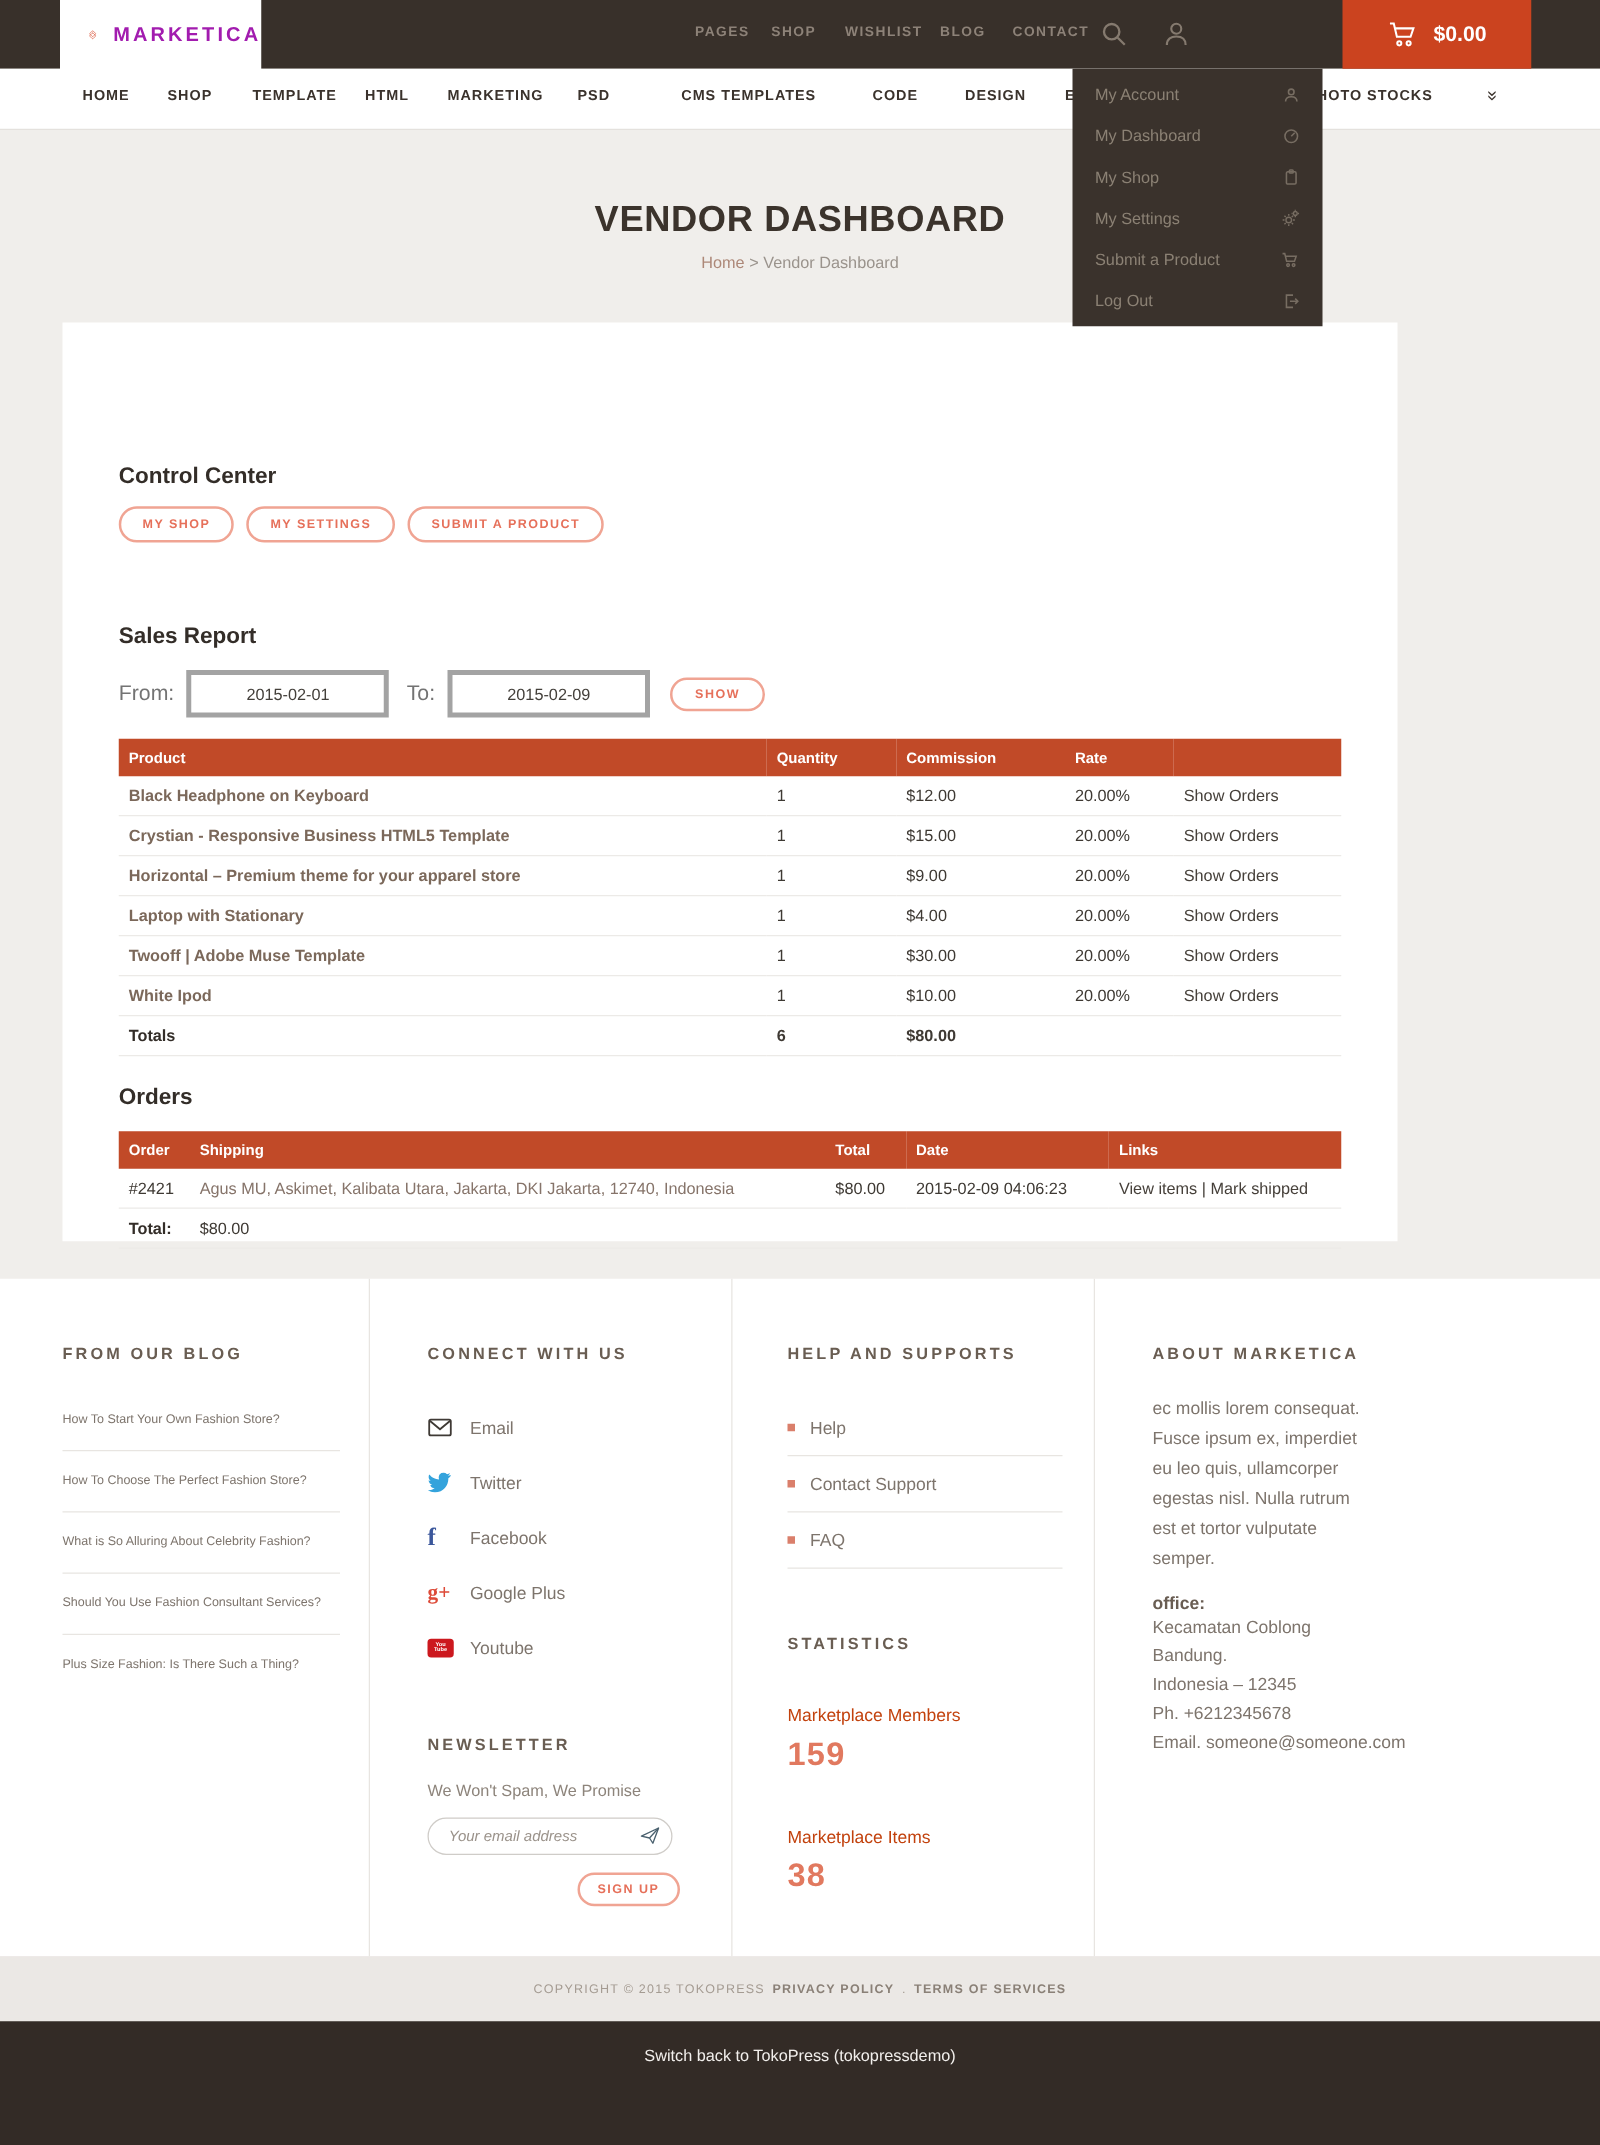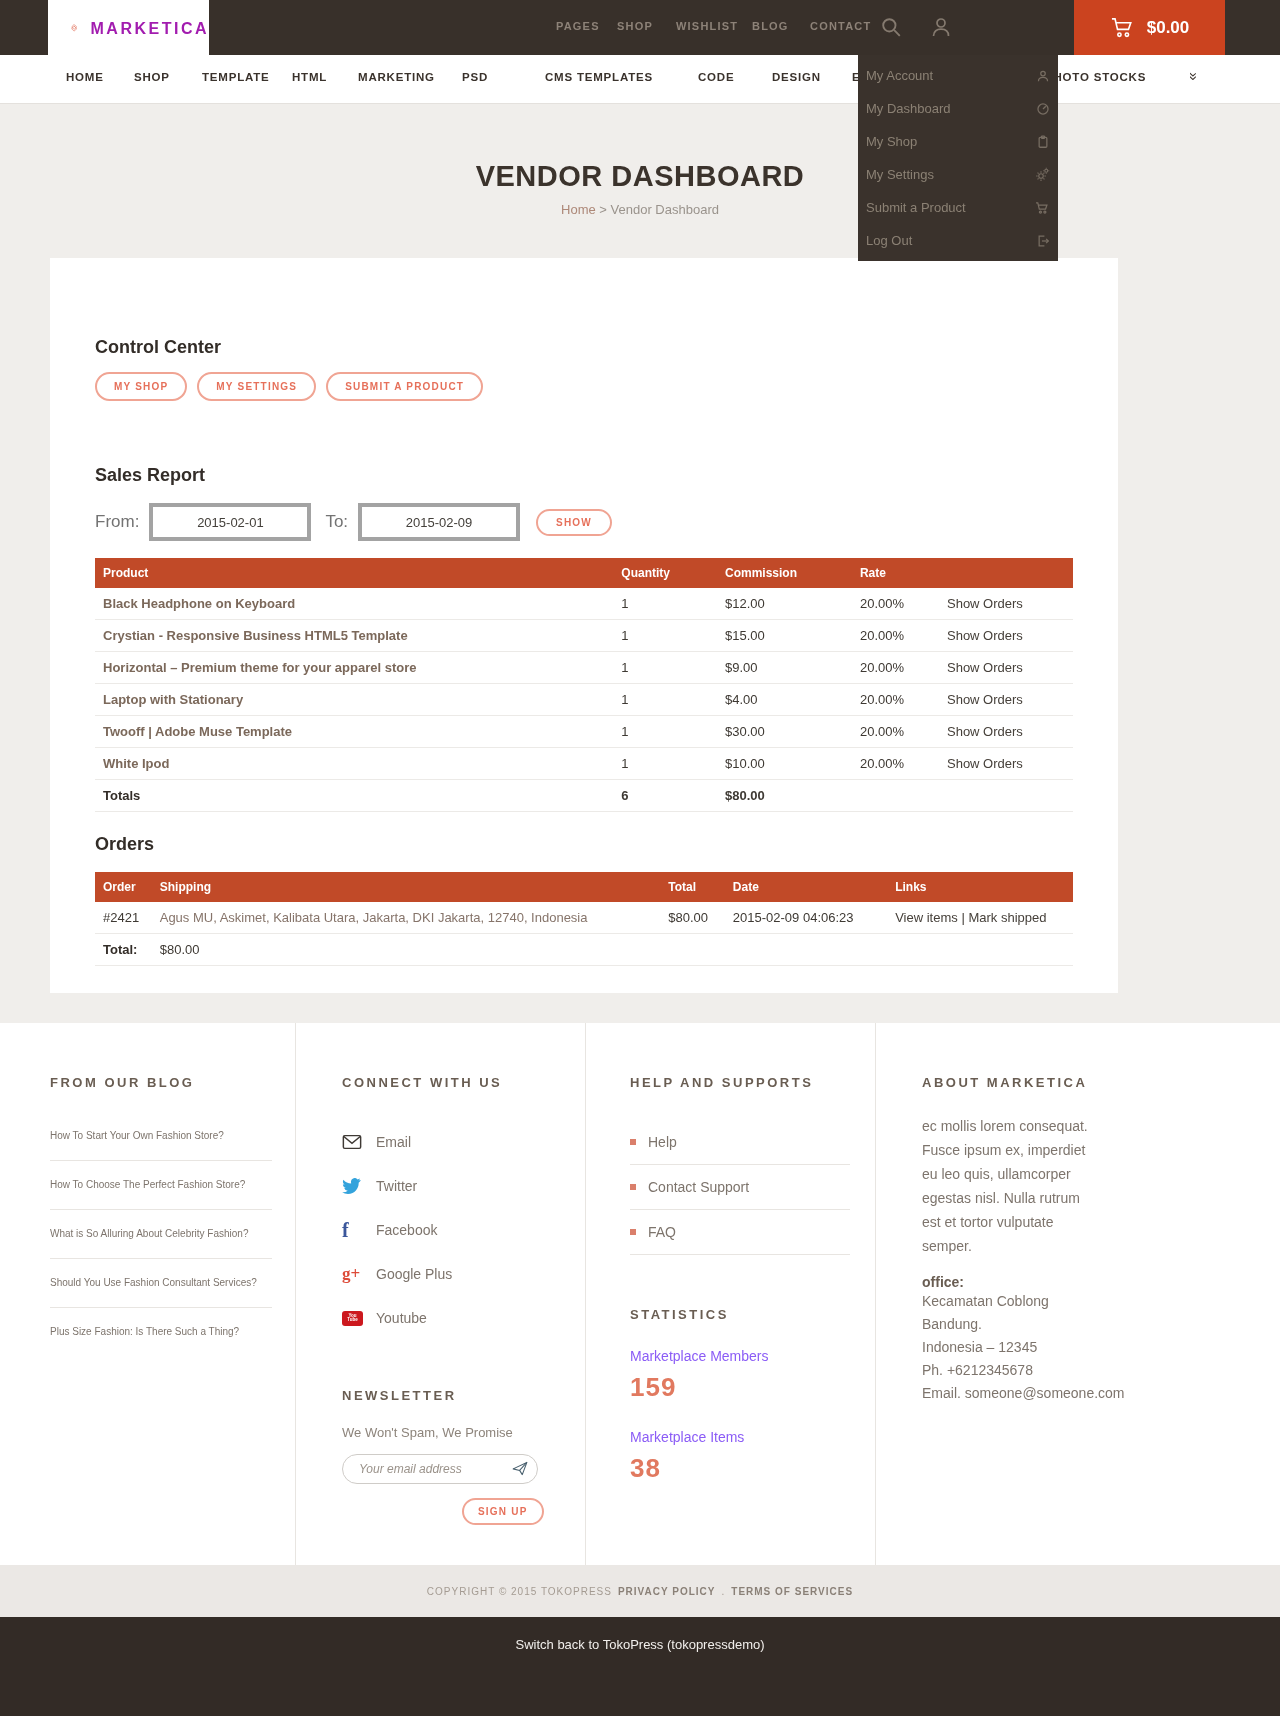--- a/index.html
+++ b/index.html
@@ -20,32 +20,32 @@
   .top-icon{position:absolute;top:16px;color:#857a6f;cursor:pointer;}
   .cart-box{position:absolute;left:1074px;top:0;width:151px;height:55px;background:#cb431f;
     display:flex;align-items:center;justify-content:center;gap:12px;cursor:pointer;z-index:45;}
   .cart-total{color:#ffffff;font-size:17px;font-weight:bold;}
   
   .mainnav{position:absolute;left:0;top:55px;width:1280px;height:48px;background:#ffffff;border-bottom:1px solid #e4e1dd;z-index:10;}
   .mn-item{position:absolute;top:16px;font-size:11.5px;font-weight:bold;letter-spacing:0.8px;color:#3a322c;cursor:pointer;white-space:nowrap;}
   .more-icon{position:absolute;left:1190px;top:13px;font-size:15px;color:#3a322c;transform:rotate(90deg);cursor:pointer;}
   
   .dropdown{position:absolute;left:858px;top:55px;width:200px;background:#3a322c;z-index:60;padding:4px 0;}
-  .dd-item{height:33px;display:flex;align-items:center;justify-content:space-between;padding:0 8px;cursor:pointer;}
+  .dd-item{height:33px;display:flex;align-items:center;justify-content:space-between;padding:0 18px;cursor:pointer;}
   .dd-label{font-size:13px;color:#8b8174;}
   .dd-icon{color:#776d62;display:flex;align-items:center;}
   
   .banner{position:absolute;left:0;top:103px;width:1280px;height:155px;background:#f0eeeb;text-align:center;}
   .page-title{margin-top:57px;font-size:29px;font-weight:bold;color:#3b332c;letter-spacing:0.5px;}
   .breadcrumb{margin-top:9px;font-size:13px;color:#9a938c;}
   .breadcrumb .bc-home{color:#ad8878;cursor:pointer;}
   
   .card{position:absolute;left:50px;top:258px;width:1068px;height:735px;background:#ffffff;box-sizing:border-box;padding:0 45px;}
   .h2{font-size:18px;font-weight:bold;color:#332d28;}
-  .cc-head{padding-top:79px;}
+  .cc-head{padding-top:112px;}
   .pill-row{margin-top:14px;display:flex;gap:10px;}
   .pill{display:inline-block;background:#fff;border:2px solid #f0a493;border-radius:15px;
     padding:7px 17px;font-size:10px;font-weight:bold;letter-spacing:1.2px;color:#e6705a;cursor:pointer;}
   .sr-head{padding-top:64px;}
   .form-row{margin-top:17px;display:flex;align-items:center;}
   .form-label{font-size:17px;color:#737373;}
   .date-input{width:150px;height:28px;border:4px solid #a3a3a3;background:#fff;margin-left:10px;
     text-align:center;font-size:13px;color:#44403b;font-family:"Liberation Sans",sans-serif;}
   .to-label{margin-left:14px;}
   .show-btn{margin-left:16px;background:#fff;border:2px solid #f0a493;border-radius:15px;
@@ -83,21 +83,21 @@
   .nl-input::placeholder{color:#9a928a;font-style:italic;}
   .nl-send{position:absolute;right:10px;top:7px;cursor:pointer;color:#49606e;}
   .nl-signup{margin-top:14px;margin-left:120px;background:#fff;border:2px solid #f0a493;border-radius:14px;
     padding:6px 14px;font-size:10px;font-weight:bold;letter-spacing:1.2px;color:#e6705a;cursor:pointer;display:inline-block;}
   .help-list{margin-top:30px;width:220px;}
   .help-row{height:44px;display:flex;align-items:center;border-bottom:1px solid #e8e5e1;cursor:pointer;}
   .help-row:last-child{border-bottom:1px solid #e8e5e1;}
   .sq-bullet{width:6px;height:6px;background:#da7f6b;margin-right:12px;flex:0 0 auto;}
   .help-label{font-size:14px;color:#7d746c;}
   .stats-head{margin-top:52px;}
-  .stat-label{margin-top:26px;font-size:14px;color:#8b5cf6;}
+  .stat-label{margin-top:42px;font-size:14px;color:#c2410c;}
   .stat-value{margin-top:8px;font-size:26px;font-weight:bold;color:#e1795f;letter-spacing:1px;}
   .about-text{margin-top:24px;width:178px;font-size:14px;line-height:24px;color:#7d746c;}
   .office-label{margin-top:16px;font-size:14px;font-weight:bold;color:#695d52;}
   .office-line{font-size:14px;line-height:23px;color:#7d746c;}
   
   .copybar{position:absolute;left:0;top:1565px;width:1280px;height:52px;background:#ebe8e5;
     display:flex;align-items:center;justify-content:center;gap:6px;font-size:10px;letter-spacing:1px;color:#a49b92;}
   .copybar .cb-link{color:#8a8077;font-weight:bold;cursor:pointer;}
   
   .bottombar{position:absolute;left:0;top:1617px;width:1280px;height:99px;background:#332b26;text-align:center;}

